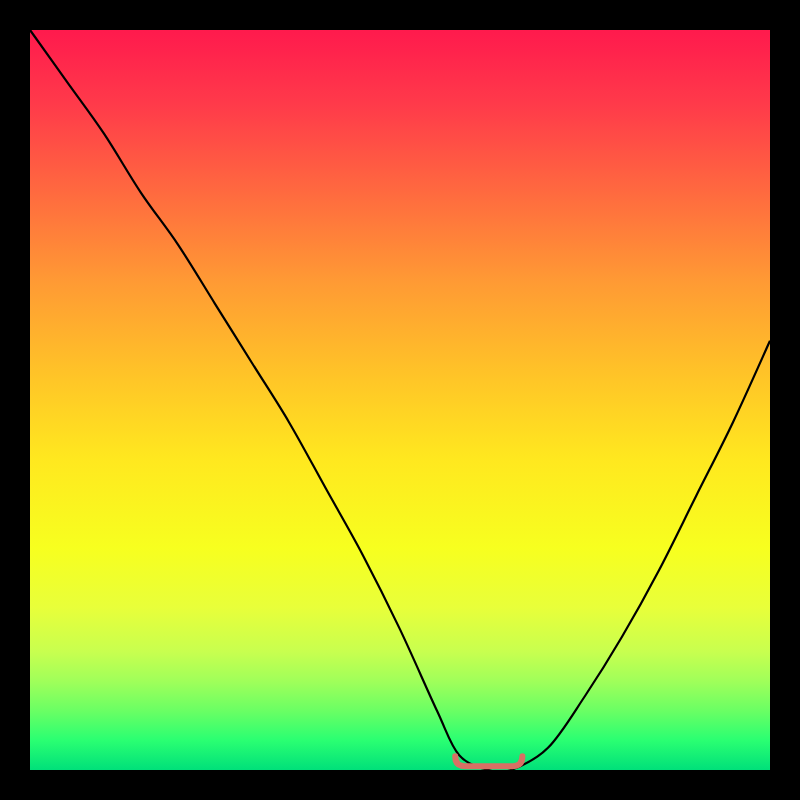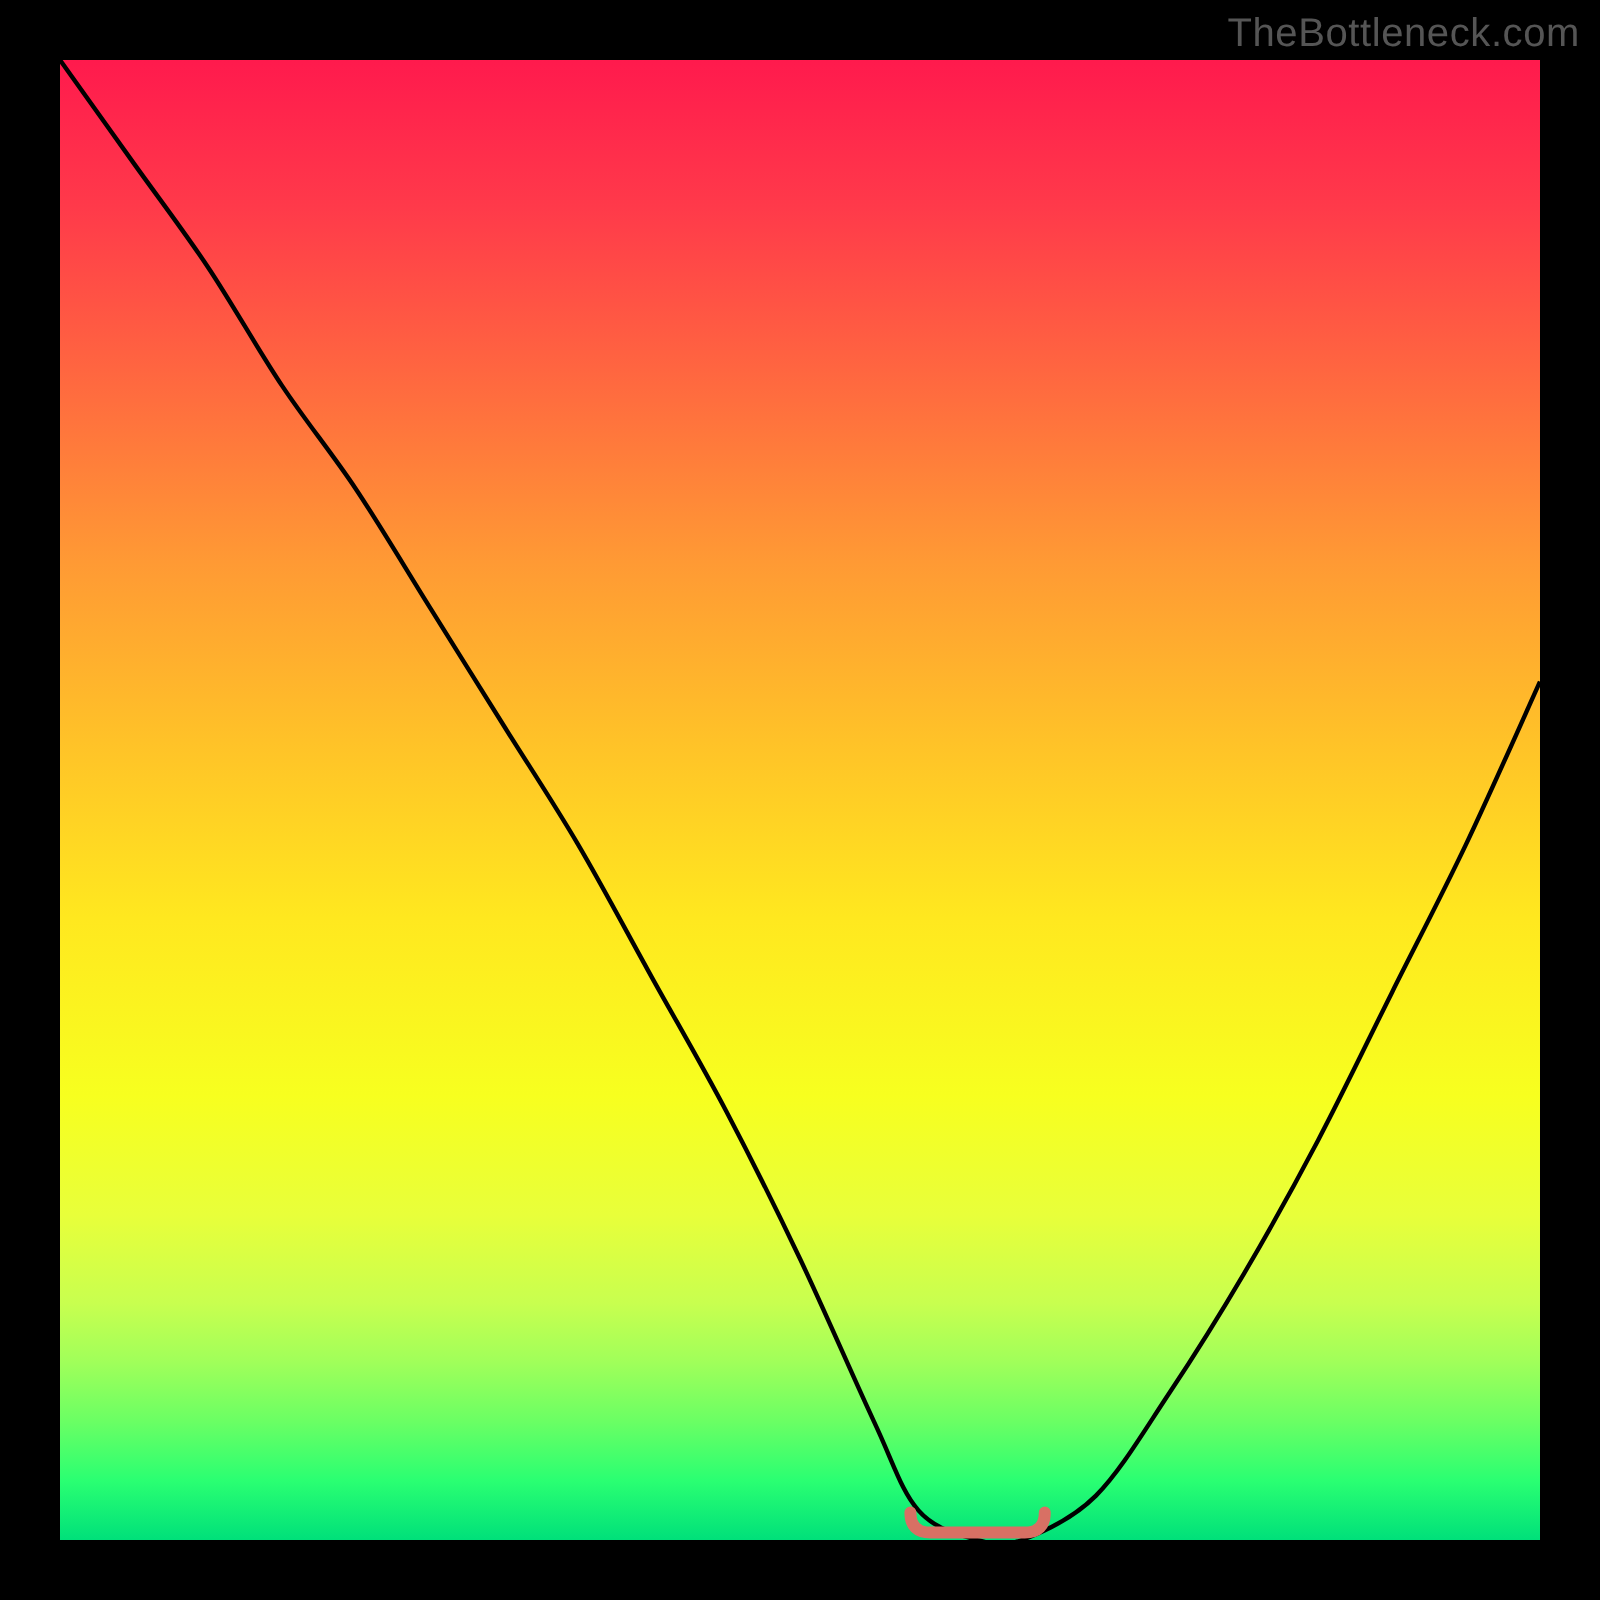--- a/index.html
+++ b/index.html
@@ -71,15 +71,14 @@
 
 <div class="chart-container">
 
   <div class="plot-area">
     <svg class="curve" viewBox="0 0 740 740" preserveAspectRatio="none">
       <path class="curve-path" d="M 0,0 C 6.166666666666667,8.633333333333326 24.666666666666664,34.53333333333329 37,51.799999999999955 C 49.333333333333336,69.06666666666662 61.666666666666664,85.10000000000002 74,103.60000000000002 C 86.33333333333333,122.10000000000002 98.66666666666667,144.29999999999995 111,162.79999999999995 C 123.33333333333333,181.29999999999995 135.66666666666666,196.10000000000002 148,214.60000000000002 C 160.33333333333334,233.10000000000002 172.66666666666666,254.0666666666667 185,273.8 C 197.33333333333334,293.5333333333333 209.66666666666666,313.2666666666666 222,332.99999999999994 C 234.33333333333334,352.7333333333333 246.66666666666666,371.23333333333335 259,392.20000000000005 C 271.3333333333333,413.16666666666674 283.6666666666667,436.6 296,458.8 C 308.3333333333333,481 320.6666666666667,501.96666666666664 333,525.4 C 345.3333333333333,548.8333333333333 357.66666666666663,573.5 370,599.4 C 382.33333333333337,625.3 397.1333333333334,659.8333333333333 407.00000000000006,680.8 C 416.86666666666673,701.7666666666667 420.56666666666666,715.3333333333334 429.2,725.2 C 437.8333333333333,735.0666666666667 450.1666666666667,737.5333333333333 458.8,740 C 467.43333333333334,742.4666666666667 471.1333333333333,743.7 481,740 C 490.8666666666667,736.3 505.6666666666667,730.1333333333333 518,717.8 C 530.3333333333334,705.4666666666666 542.6666666666666,684.5 555,666 C 567.3333333333334,647.5 579.6666666666666,627.7666666666667 592,606.8 C 604.3333333333334,585.8333333333333 616.6666666666666,563.6333333333333 629,540.2 C 641.3333333333334,516.7666666666668 653.6666666666666,490.8666666666667 666,466.2 C 678.3333333333334,441.5333333333333 690.6666666666666,418.1 703,392.20000000000005 C 715.3333333333334,366.30000000000007 733.8333333333334,324.3666666666667 740,310.8"></path>
       <path class="bottleneck-marker" d="M 425.2,726.3 Q 425.2,736.3 435.2,736.3 L 482.40000000000003,736.3 Q 492.40000000000003,736.3 492.40000000000003,726.3"></path>
     </svg>
   </div>
 
-  <div class="watermark">TheBottleneck.com</div>
 
 </div>
 
 </body></html>

